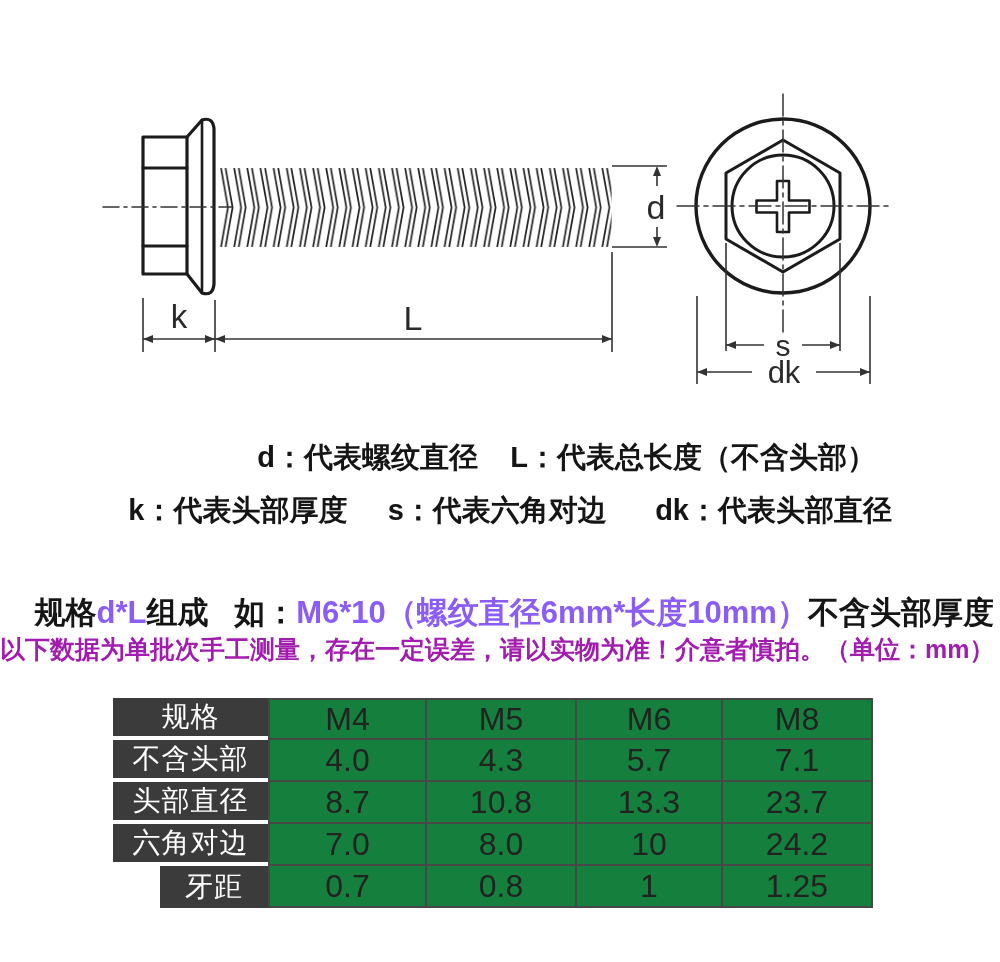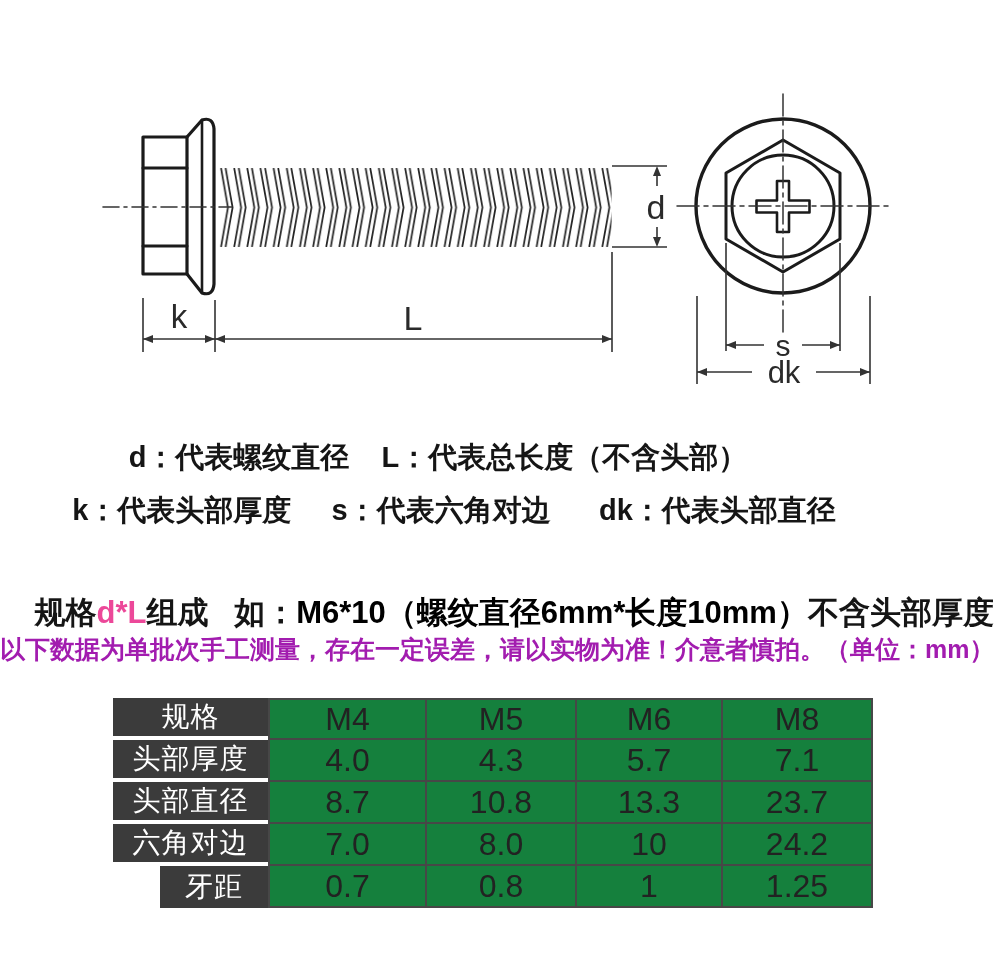--- a/index.html
+++ b/index.html
@@ -4,21 +4,21 @@
 <style>
   html,body{margin:0;padding:0;background:#ffffff;}
   #stage{
     position:relative;width:1000px;height:962px;background:#ffffff;overflow:hidden;
     font-family:"Liberation Sans","DejaVu Sans",sans-serif;
   }
   
   #drawing{position:absolute;left:0;top:0;width:1000px;height:420px;}
   svg text{font-family:"Liberation Sans","DejaVu Sans",sans-serif;fill:#2a2a2a;}
   
-  .tline{position:absolute;left:0;width:876px;text-align:center;white-space:pre;
+  .tline{position:absolute;left:0;width:876px;text-align:right;white-space:pre;
          font-weight:bold;color:#151515;}
   #line1{top:438px;font-size:29px;}
   #line2{top:491px;font-size:29px;margin-left:16px;}
   #line3{top:556px;font-size:31px;}
   #line4{top:633px;font-size:25px;}
   
   #spec-table{
     position:absolute;left:113px;top:698px;width:760px;
     display:grid;grid-template-columns:155px 159px 150px 146px 150px;
     grid-auto-rows:42px;
@@ -103,33 +103,33 @@
       <polygon points="697,372 707,368 707,376" fill="#333333" stroke="none"></polygon>
       <polygon points="870,372 860,368 860,376" fill="#333333" stroke="none"></polygon>
     </g>
     <text x="783" y="356" font-size="30" text-anchor="middle">s</text>
     <text x="784" y="383" font-size="31" text-anchor="middle">dk</text>
   </svg>
 
   <div id="line1" class="tline">d：代表螺纹直径    L：代表总长度（不含头部）</div>
   <div id="line2" class="tline">k：代表头部厚度     s：代表六角对边      dk：代表头部直径</div>
   <div id="line3" class="tline">
-    <span>规格</span><span style="color: #ec4899;">d*L</span><span>组成   如：</span><span style="color: #000000;">M6*10（螺纹直径6mm*长度10mm）</span><span>不含头部厚度</span>
+    <span>规格</span><span style="color: #8b5cf6;">d*L</span><span>组成   如：</span><span style="color: #8b5cf6;">M6*10（螺纹直径6mm*长度10mm）</span><span>不含头部厚度</span>
   </div>
   <div id="line4" class="tline" style="color: #a21caf;">以下数据为单批次手工测量，存在一定误差，请以实物为准！介意者慎拍。（单位：mm）</div>
 
   <div id="spec-table">
 
     <div class="t-label">规格</div>
     <div class="t-cell rtop cleft">M4</div>
     <div class="t-cell rtop">M5</div>
     <div class="t-cell rtop">M6</div>
     <div class="t-cell rtop">M8</div>
 
-    <div class="t-label">头部厚度</div>
+    <div class="t-label">不含头部</div>
     <div class="t-cell cleft">4.0</div>
     <div class="t-cell">4.3</div>
     <div class="t-cell">5.7</div>
     <div class="t-cell">7.1</div>
 
     <div class="t-label">头部直径</div>
     <div class="t-cell cleft">8.7</div>
     <div class="t-cell">10.8</div>
     <div class="t-cell">13.3</div>
     <div class="t-cell">23.7</div>

